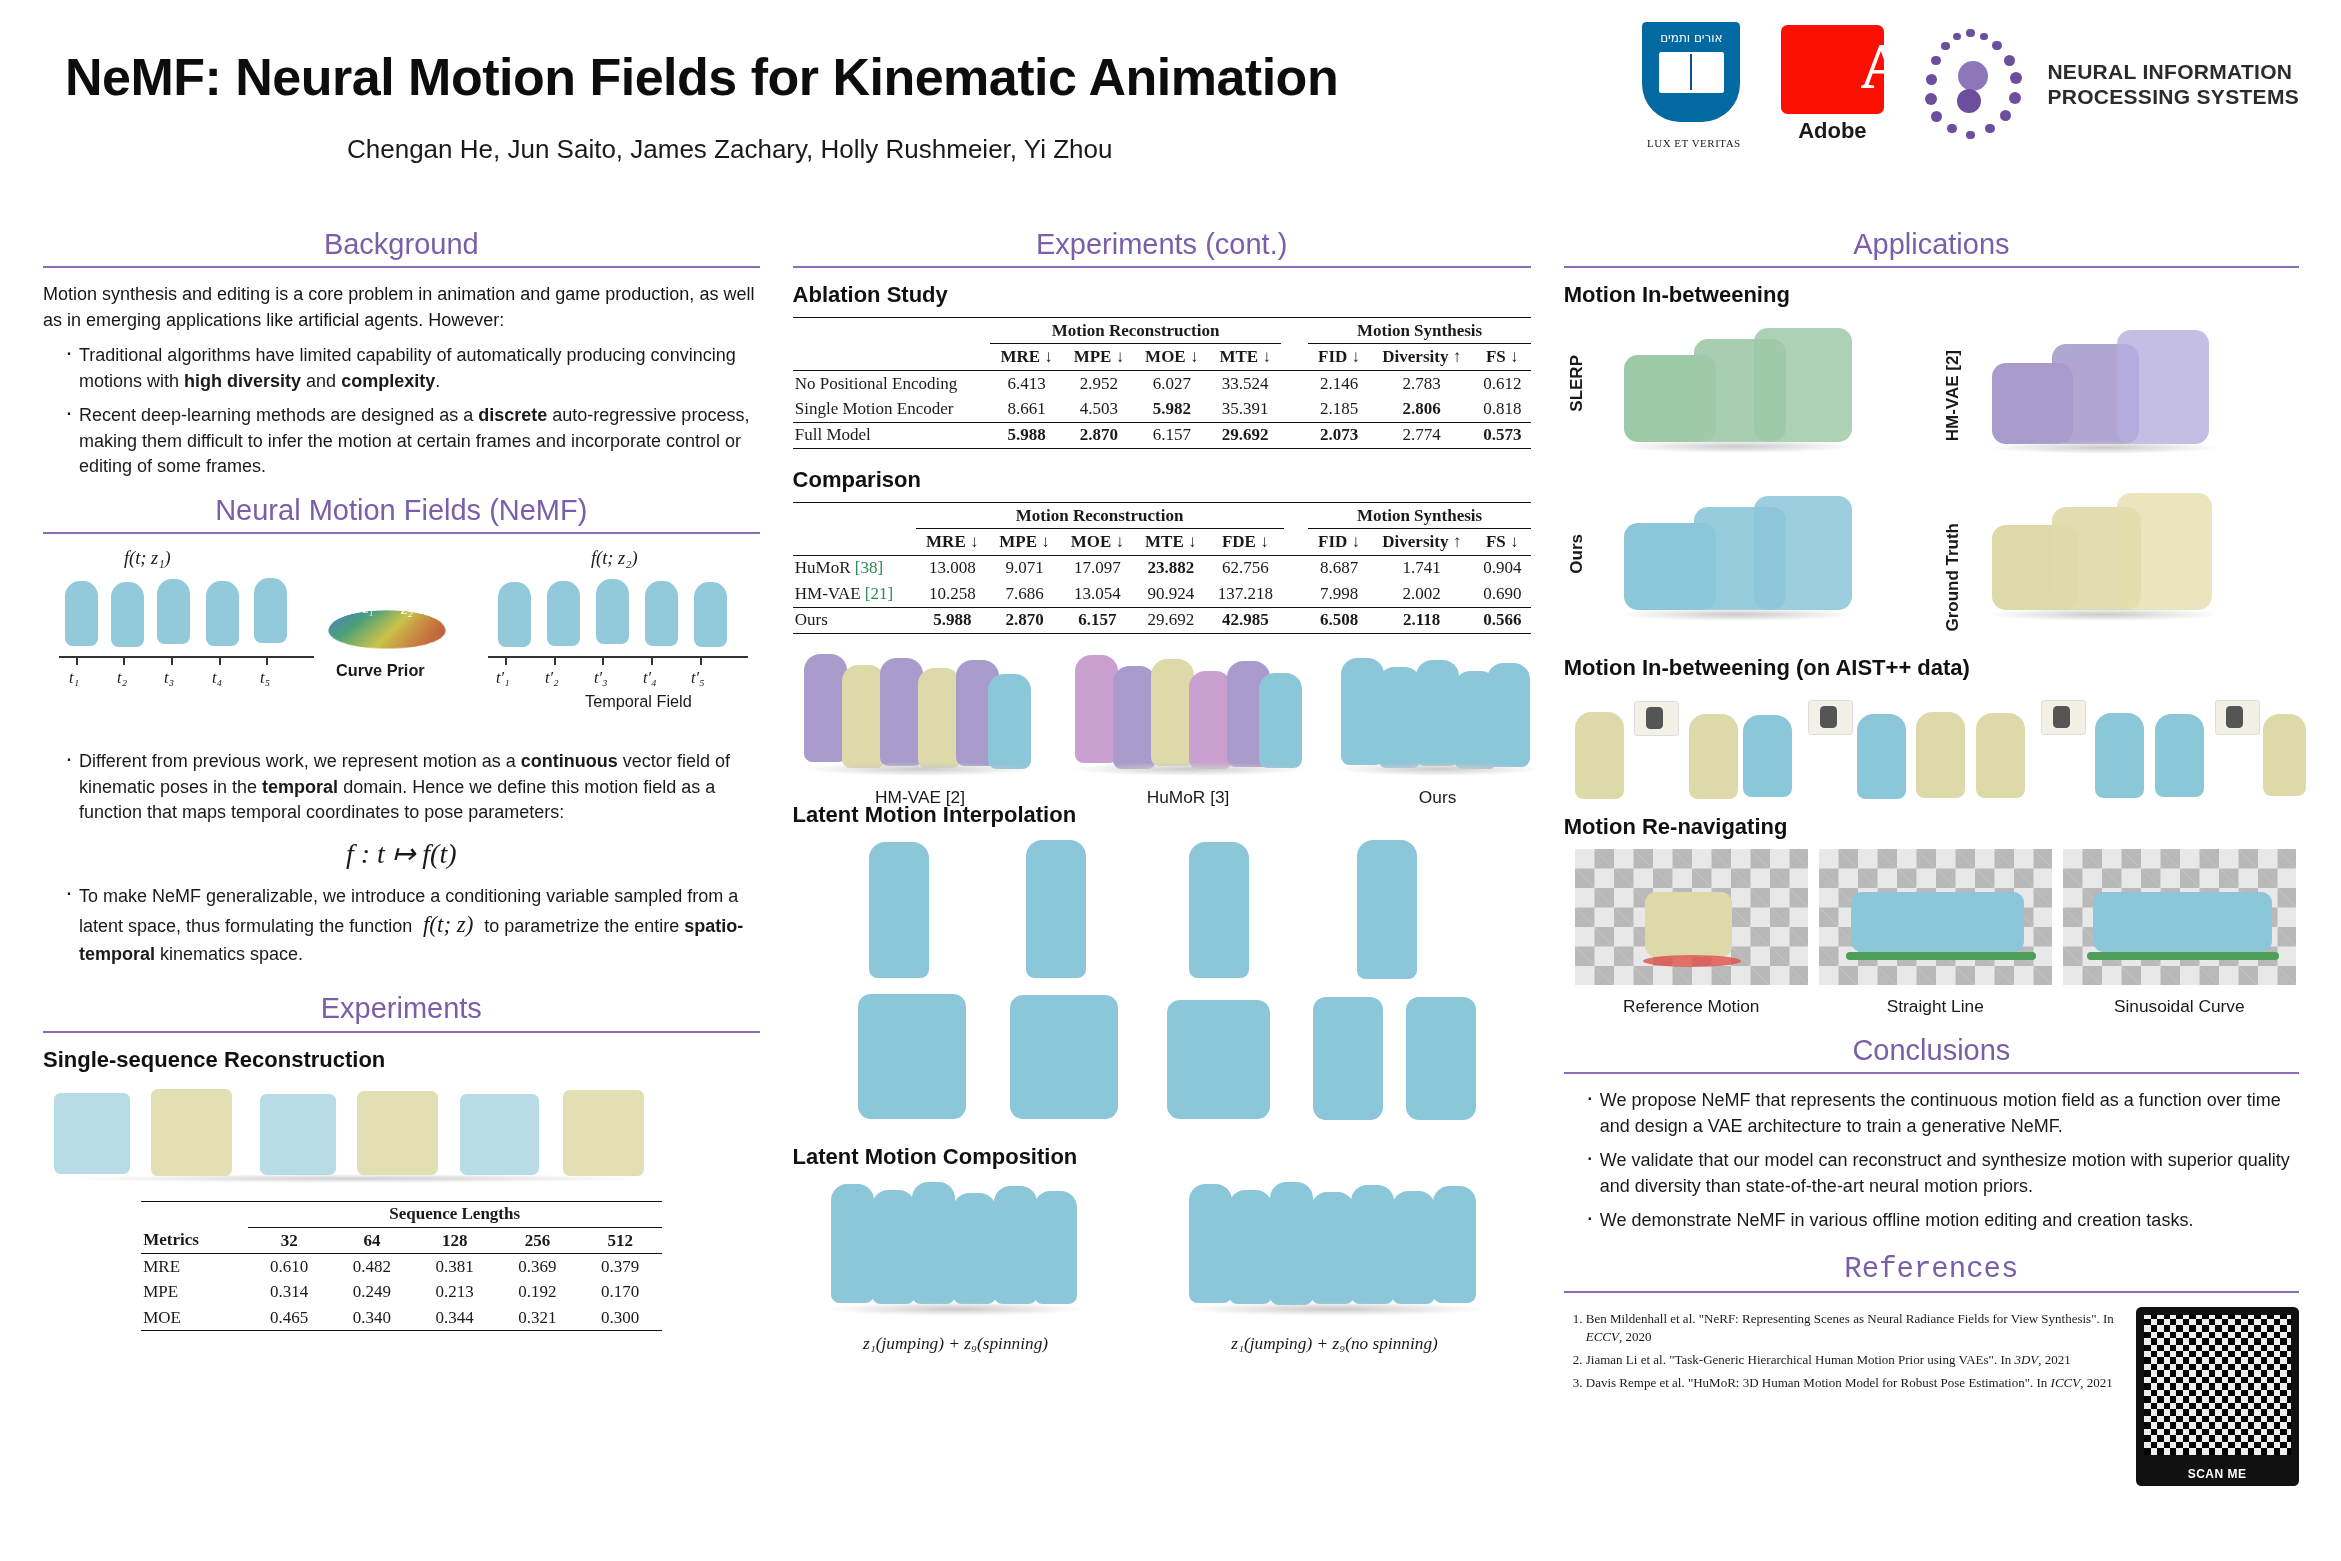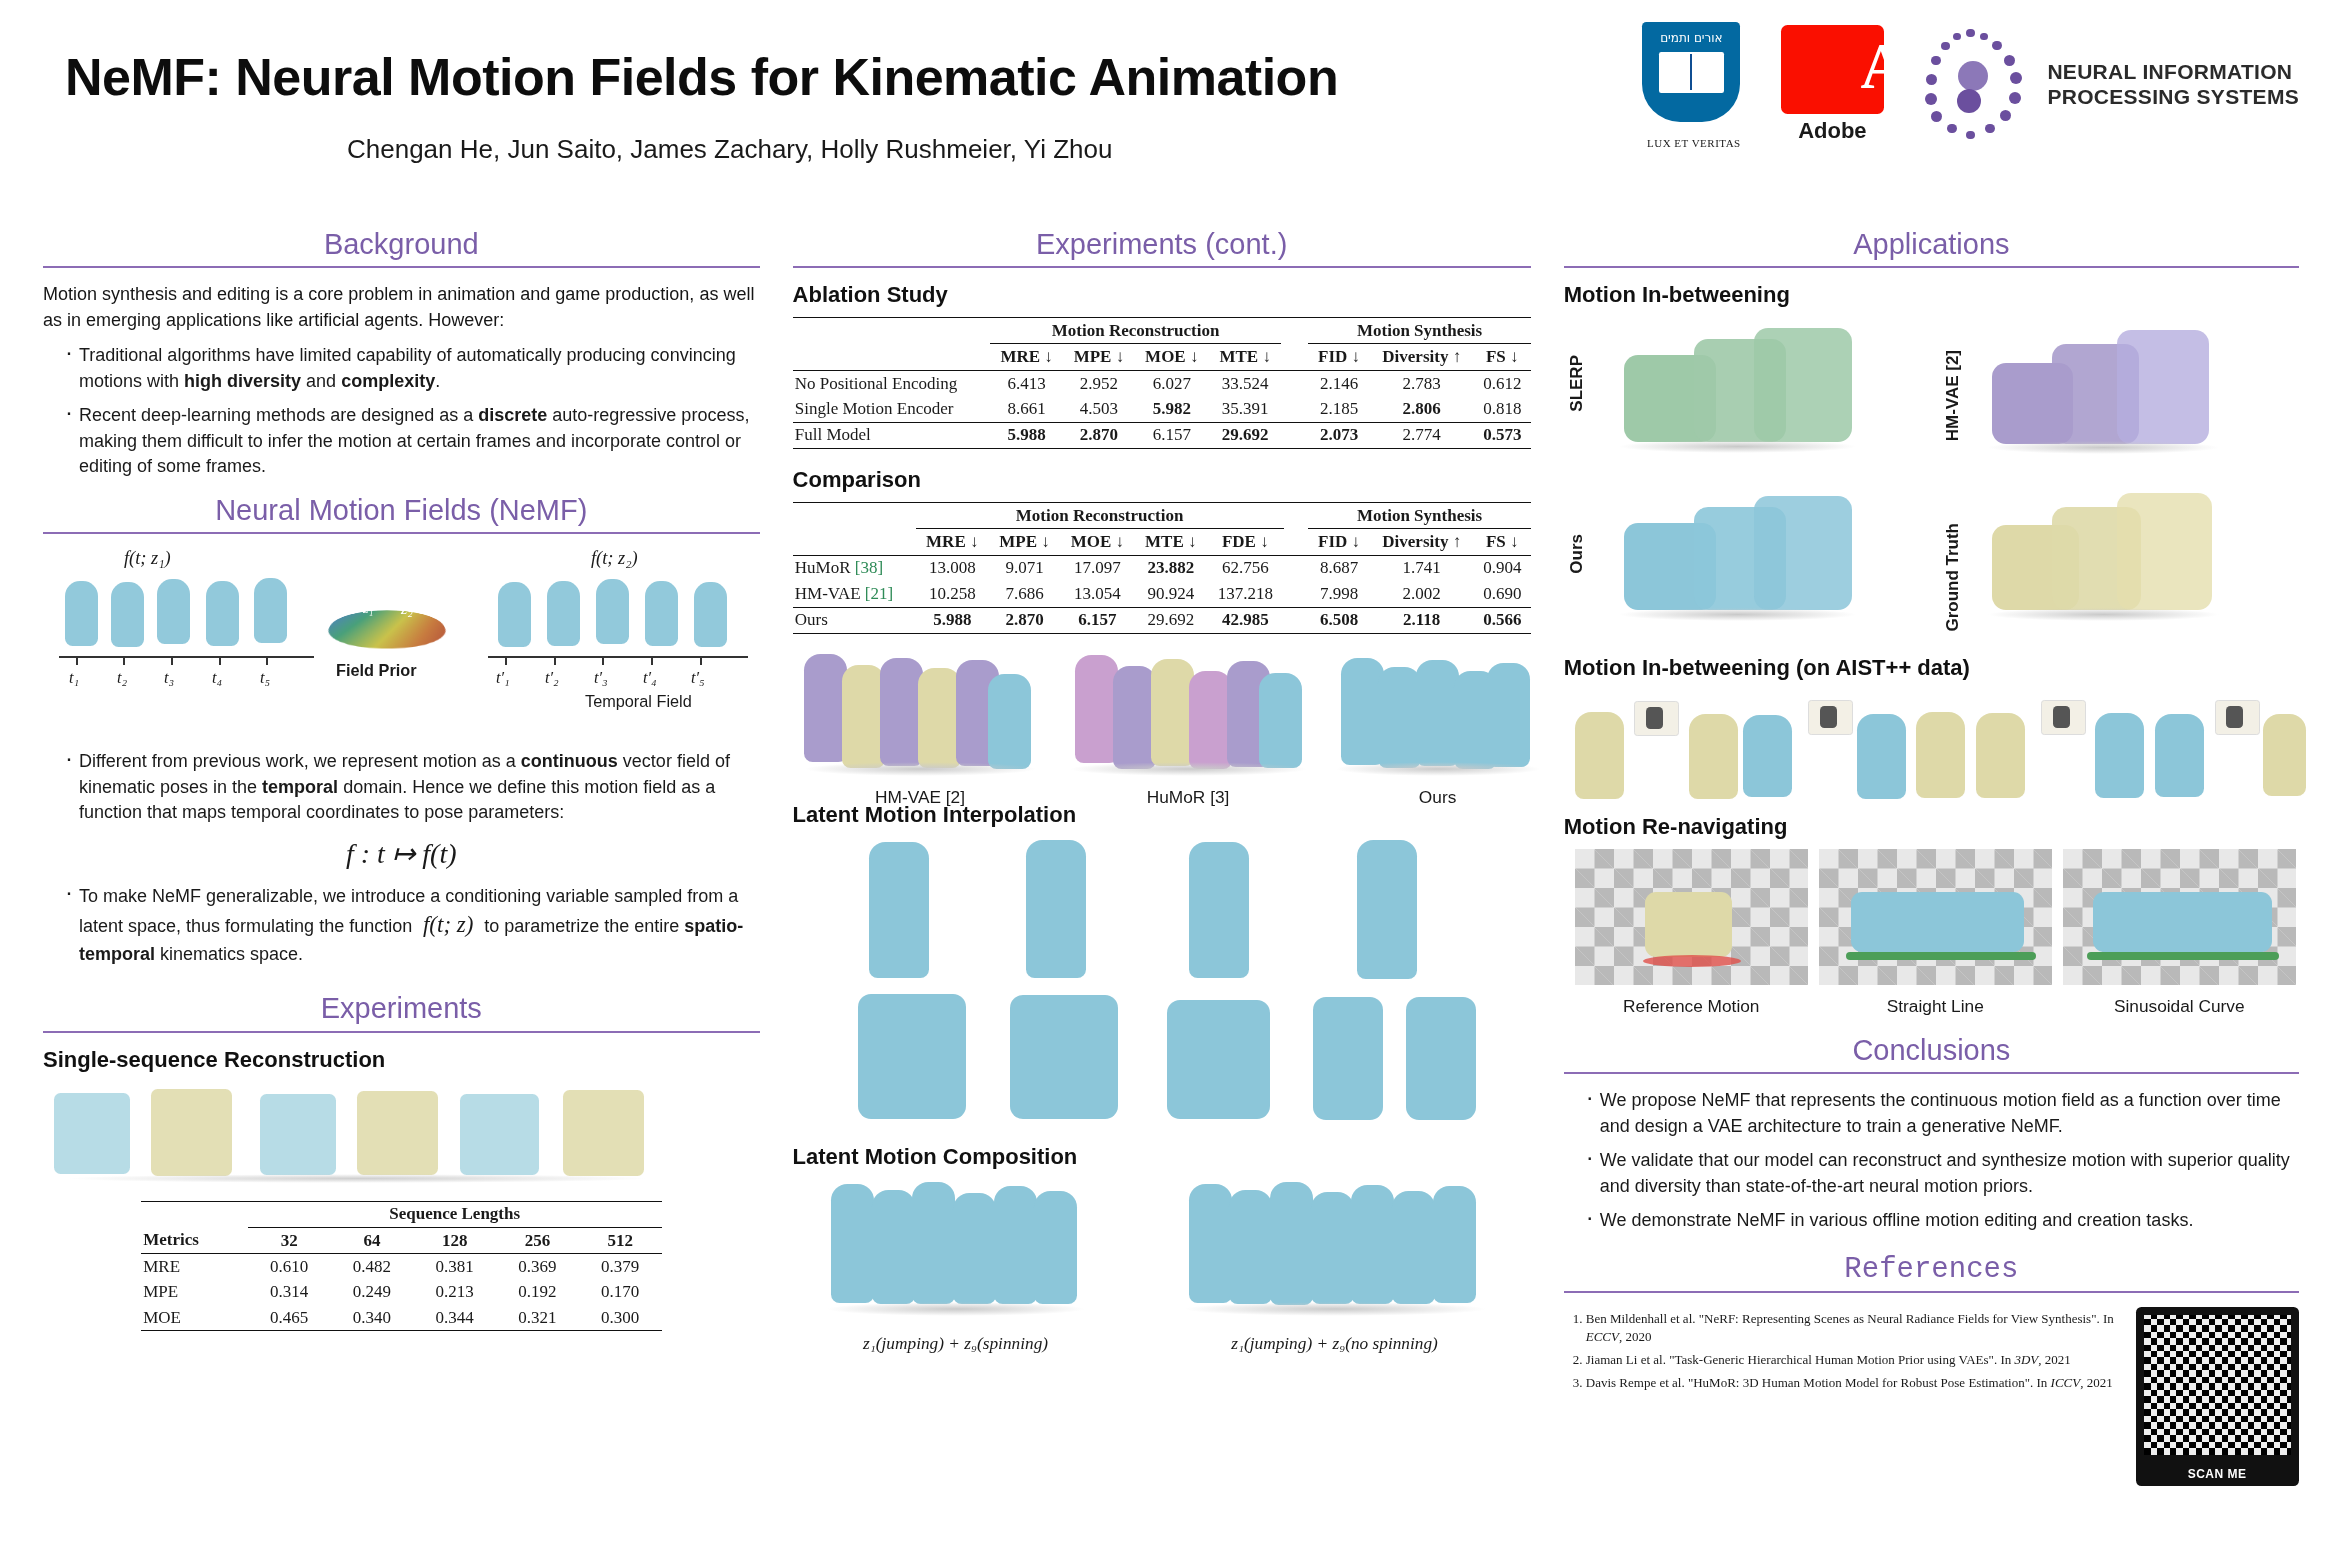--- a/index.html
+++ b/index.html
@@ -451,21 +451,21 @@
         <div class="tick" style="left:223px;top:108px;"></div>
         <div class="tlabel" style="left:26px;top:120px;">t₁</div>
         <div class="tlabel" style="left:74px;top:120px;">t₂</div>
         <div class="tlabel" style="left:121px;top:120px;">t₃</div>
         <div class="tlabel" style="left:169px;top:120px;">t₄</div>
         <div class="tlabel" style="left:217px;top:120px;">t₅</div>
 
         <div class="prior-surface" style="left:287px;top:43px;"></div>
         <div class="fig-label" style="left:320px;top:53px;font-size:14px;color:#fff;">z₁</div>
         <div class="fig-label" style="left:358px;top:52px;font-size:16px;color:#fff;">z₂</div>
-        <div class="prior-caption" style="left:293px;top:113px;">Field Prior</div>
+        <div class="prior-caption" style="left:293px;top:113px;">Curve Prior</div>
 
         <div class="person" style="left:455px;top:34px;"></div>
         <div class="person" style="left:504px;top:33px;"></div>
         <div class="person" style="left:553px;top:31px;"></div>
         <div class="person" style="left:602px;top:33px;"></div>
         <div class="person" style="left:651px;top:34px;"></div>
         <div class="axis-line" style="left:445px;top:108px;width:260px;"></div>
         <div class="tick" style="left:462px;top:108px;"></div>
         <div class="tick" style="left:511px;top:108px;"></div>
         <div class="tick" style="left:559px;top:108px;"></div>

